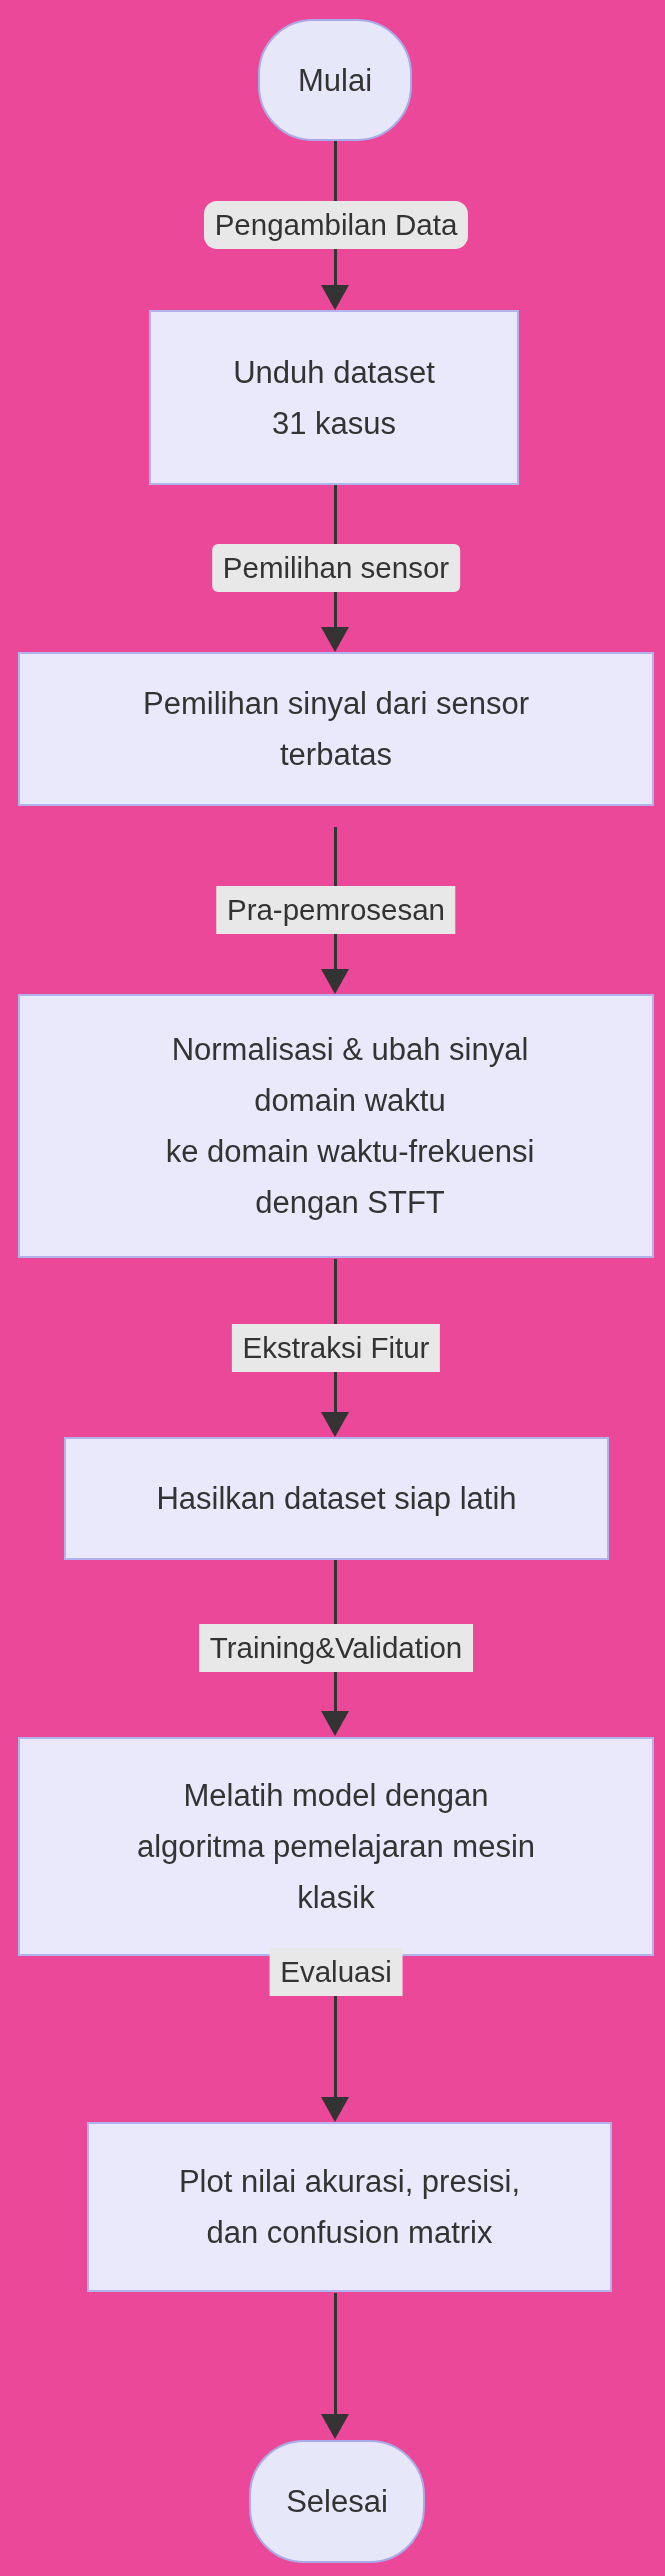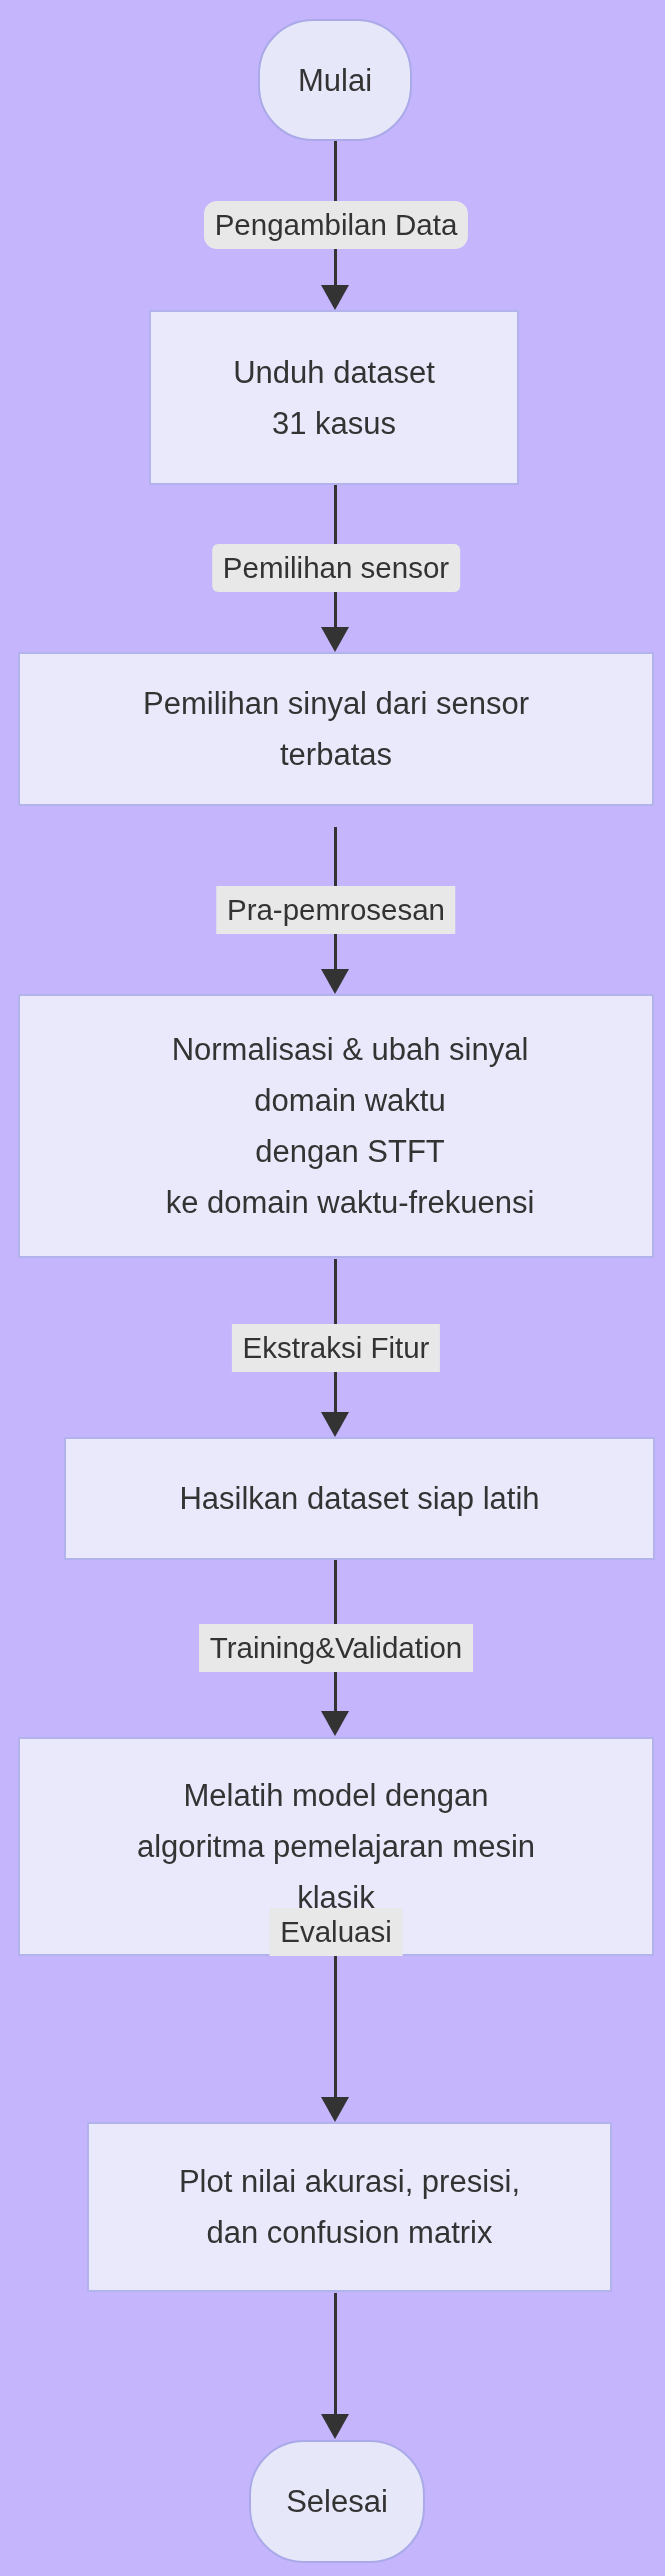--- a/index.html
+++ b/index.html
@@ -1,20 +1,20 @@
 <!DOCTYPE html>
 <html style="font-size:10.7px"><head>
 <meta charset="utf-8">
 <style>
   html,body{margin:0;padding:0;background:#ffffff;}
   .canvas{
     position:relative;
     width:666px;
     height:2576px;
-    background:#c4b5fd;
+    background:#ec4899;
     font-family:"Liberation Sans", sans-serif;
     overflow:hidden;
   }
   .node{
     position:absolute;
     box-sizing:border-box;
     background:#e9e9fb;
     border:2.7px solid #b2b2ec;
     color:#333333;
     font-size:31px;
@@ -54,38 +54,38 @@
     font-size:29.5px;
     line-height:1;
     padding:9.4px 10.7px;
     white-space:nowrap;
   }
   
   #n1{left:258px;top:19px;width:154px;height:122px;}
   #n2{left:149px;top:310px;width:370px;height:175px;}
   #n3{left:18px;top:652px;width:636px;height:154px;}
   #n4{left:18px;top:994px;width:636px;height:264px;padding-left:28px;}
-  #n5{left:64px;top:1437px;width:591px;height:123px;text-align:right;}
+  #n5{left:64px;top:1437px;width:545px;height:123px;text-align:right;}
   #n6{left:18px;top:1737px;width:636px;height:219px;}
   #n7{left:74px;top:2122px;width:525px;height:170px;margin-left:13px;}
   #n8{left:249px;top:2440px;width:176px;height:123px;}
   
   #l1{top:141px;height:144px;}
   #l2{top:485px;height:142px;}
   #l3{top:827px;height:142px;}
   #l4{top:1259px;height:153px;}
   #l5{top:1560px;height:151px;}
   #l6{top:1956px;height:141px;}
   #l7{top:2293px;height:121px;}
   
   #h1{top:285px;} #h2{top:627px;} #h3{top:969px;} #h4{top:1412px;}
   #h5{top:1711px;} #h6{top:2097px;} #h7{top:2414px;}
   
   #t1{top:201px;border-radius:13px;} #t2{top:544px;border-radius:6px;} #t3{top:886px;}
-  #t4{top:1324px;} #t5{top:1624px;} #t6{top:1908px;}
+  #t4{top:1324px;} #t5{top:1624px;} #t6{top:1948px;}
 </style>
 </head>
 <body>
 
 <div class="canvas">
 
   <div class="node stadium" id="n1">
     <span>Mulai</span>
   </div>
 
@@ -107,22 +107,22 @@
     <span>terbatas</span>
   </div>
 
   <div class="edge-line" id="l3"></div>
   <div class="edge-label" id="t3">Pra-pemrosesan</div>
   <div class="arrow-head" id="h3"></div>
 
   <div class="node" id="n4">
     <span>Normalisasi &amp; ubah sinyal</span>
     <span>domain waktu</span>
+    <span>ke domain waktu-frekuensi</span>
     <span>dengan STFT</span>
-    <span>ke domain waktu-frekuensi</span>
   </div>
 
   <div class="edge-line" id="l4"></div>
   <div class="edge-label" id="t4">Ekstraksi Fitur</div>
   <div class="arrow-head" id="h4"></div>
 
   <div class="node" id="n5">
     <span>Hasilkan dataset siap latih</span>
   </div>
 

